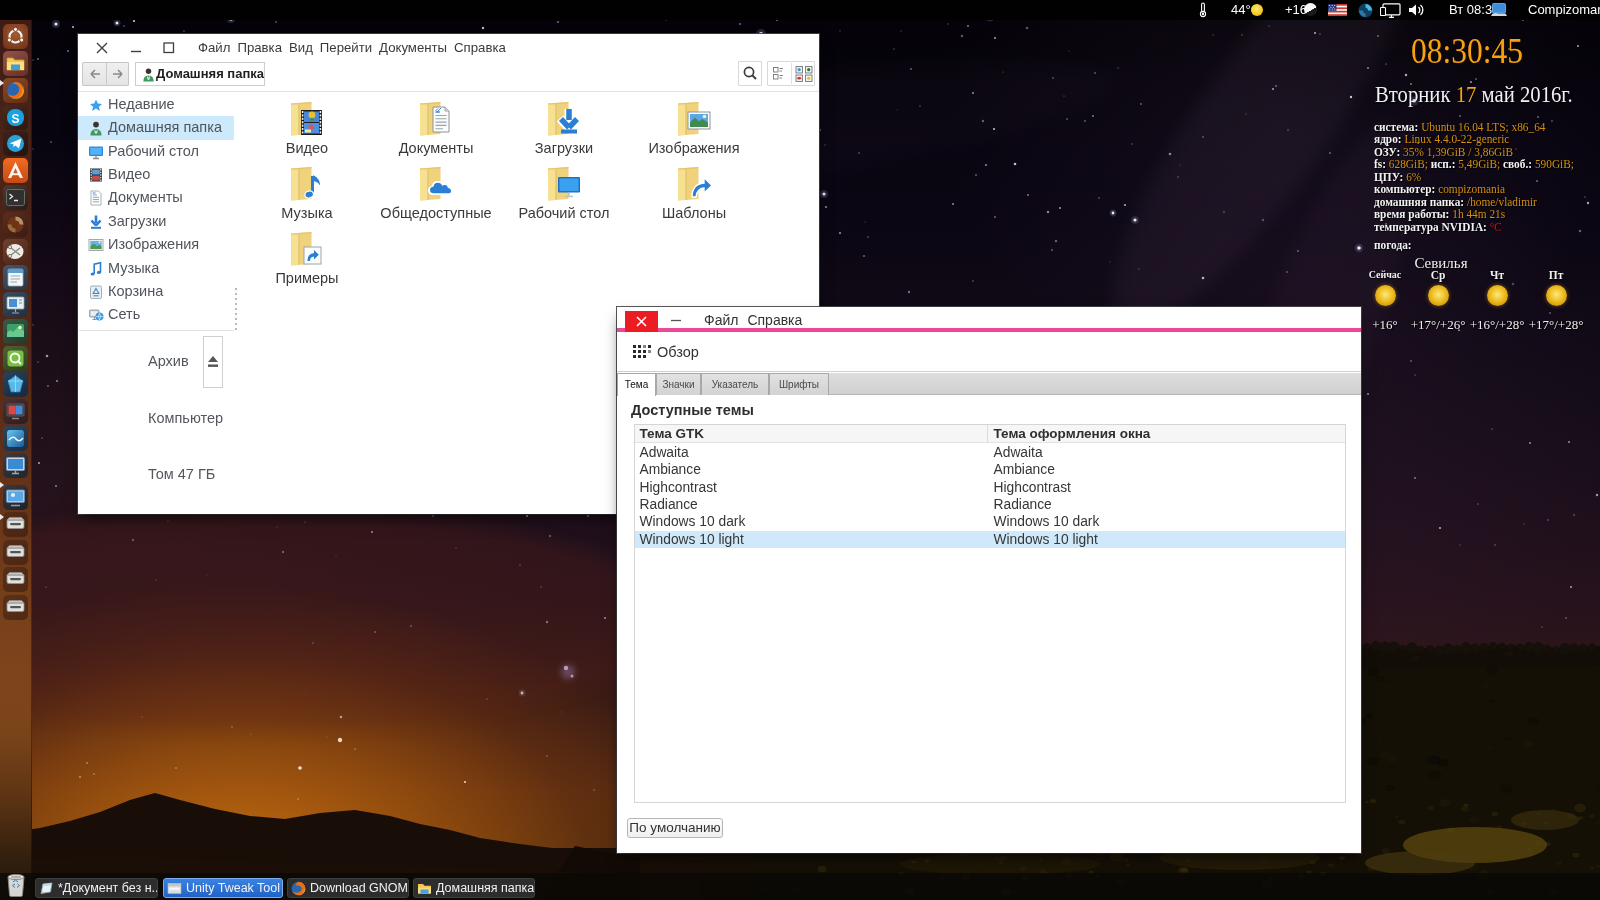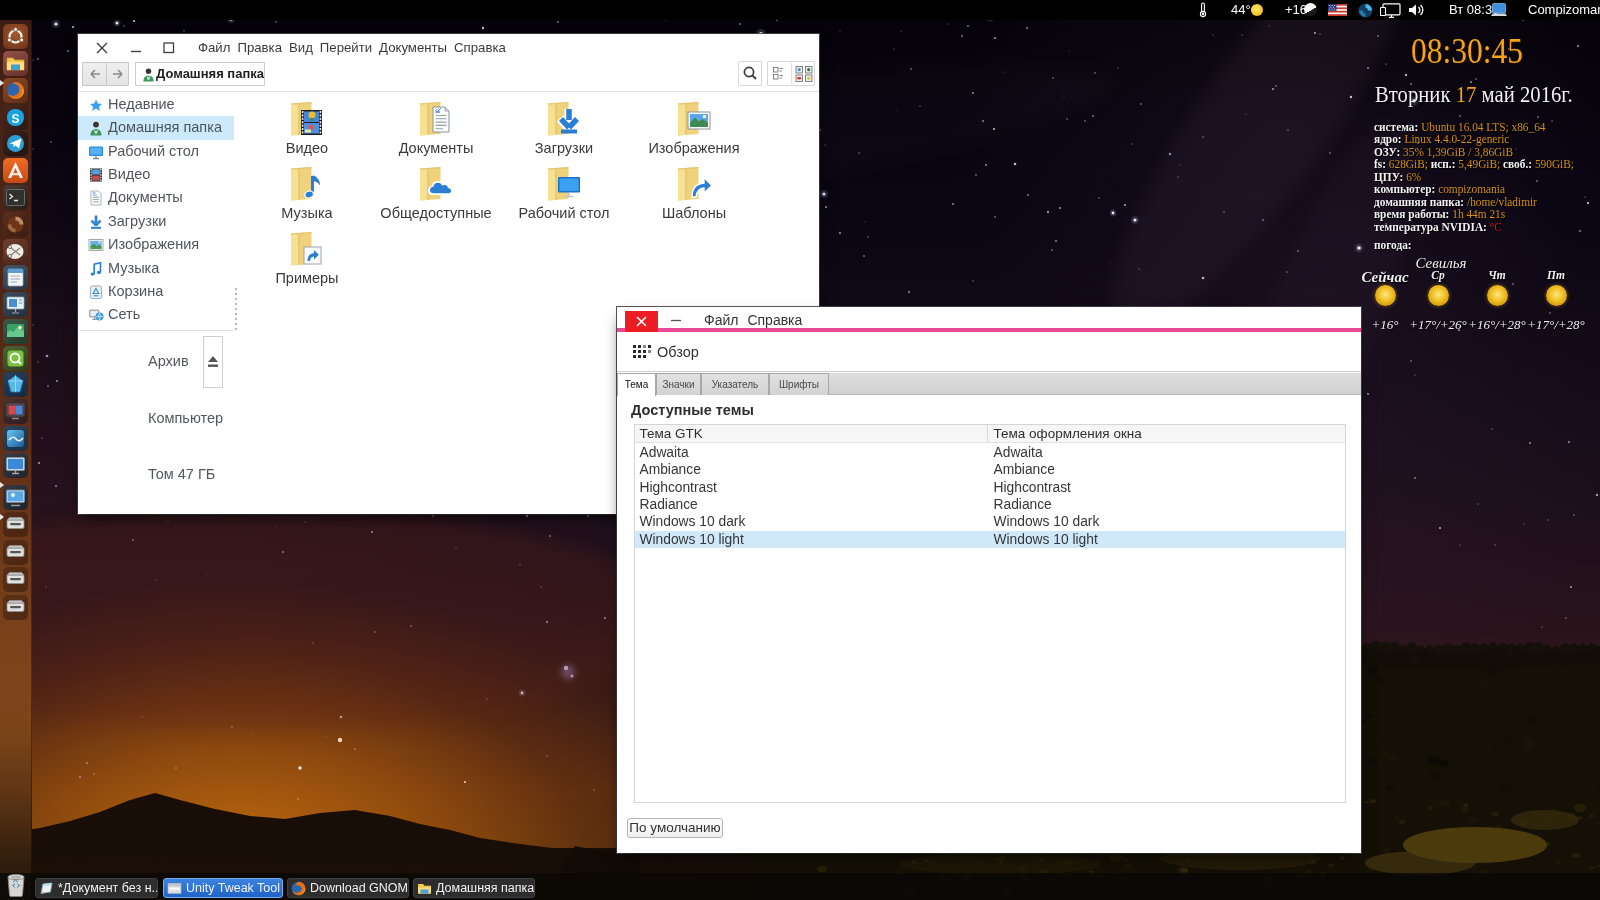--- a/index.html
+++ b/index.html
@@ -54,37 +54,37 @@
 #tw{left:617px;top:307px;width:744px;height:546px;z-index:20;font-size:14px;color:#333;}
 #tw .tbar{position:absolute;left:0;top:0;width:100%;height:25px;background:#fff;border-bottom:4px solid #ec4899;}
 #tw .close{position:absolute;left:8px;top:4px;width:33px;height:21px;background:#ec1c23;}
 #tw .menu{position:absolute;left:87px;top:0;height:25px;line-height:26px;font-size:14px;color:#333;}
 #tw .browse{position:absolute;left:0;top:26px;width:100%;height:39px;background:#fff;border-bottom:1px solid #cfcfcf;}
 #tw .tabs{position:absolute;left:0;top:66px;width:100%;height:22px;background:linear-gradient(#dedede,#d0d0d0);border-bottom:1px solid #b5b5b5;}
 #tw .tab{position:absolute;top:0;height:22px;line-height:22px;text-align:center;font-size:10px;color:#4a4a4a;background:linear-gradient(#e2e2e2,#d2d2d2);border:1px solid #a8a8a8;border-bottom:none;}
 #tw .tab.act{background:#fff;color:#111;height:23px;z-index:2;}
 #tw .head{position:absolute;left:14px;top:95px;font-weight:bold;font-size:14.5px;color:#2d2d2d;}
 #tw .tbl{position:absolute;left:16.5px;top:117px;width:712px;height:379px;border:1px solid #d5d5d5;background:#fff;}
-#tw .thead{position:absolute;left:0;top:0;width:100%;height:18px;background:#f6f6f6;border-bottom:1px solid #e2e2e2;font-size:13.5px;color:#2f2f2f;}
+#tw .thead{position:absolute;left:0;top:0;width:100%;height:18px;background:#f6f6f6;border-bottom:1px solid #e2e2e2;font-size:13.5px;color:#2f2f2f;font-weight:bold;}
 #tw .thead .c2line{position:absolute;left:352px;top:0;width:1px;height:18px;background:#dadada;}
 #tw .trow{position:absolute;left:0;width:100%;height:17.3px;line-height:17.3px;font-size:13.8px;color:#363636;}
 #tw .trow.hl{background:#cfe9fb;}
 #tw .col1{position:absolute;left:5px;top:0;}
 #tw .col2{position:absolute;left:359px;top:0;}
 #tw .defbtn{position:absolute;left:10px;top:511px;width:96px;height:20px;border:1px solid #b5b5b5;border-radius:3px;background:linear-gradient(#fdfdfd,#efefef);font-size:13.5px;color:#333;text-align:center;line-height:18px;}
 
 #conky{position:absolute;left:1330px;top:0;width:270px;height:420px;z-index:5;font-family:"Liberation Serif",serif;color:#eee;}
 #clock{position:absolute;left:81px;top:29.5px;font-size:36px;color:#f6a211;text-shadow:1px 1px 2px #201000;transform:scaleX(0.875);transform-origin:left top;}
 #cdate{position:absolute;left:45px;top:82px;font-size:22.5px;color:#f0f0f5;text-shadow:1px 1px 2px #000;white-space:nowrap;transform:scaleX(0.92);transform-origin:left top;}
 #cdate b{color:#f8a513;font-weight:normal;}
 #cinfo{position:absolute;left:44px;top:121px;font-size:13.2px;line-height:12.45px;white-space:nowrap;text-shadow:1px 1px 1px #000;transform:scaleX(0.86);transform-origin:left top;}
 #cinfo .L{color:#f2f2f2;font-weight:bold;}
 #cinfo .V{color:#d4900f;}
 #cinfo .R{color:#cc1111;}
-.wcol{position:absolute;text-align:center;font-size:13px;color:#f0f0f0;text-shadow:1px 1px 1px #000;font-style:italic;}
+.wcol{position:absolute;text-align:center;font-size:13px;color:#f0f0f0;text-shadow:1px 1px 1px #000;}
 .sun{position:absolute;width:21px;height:21px;border-radius:50%;
 background:radial-gradient(circle at 50% 45%, #fce780 0%, #eebe20 45%, #d2960a 78%, rgba(160,104,8,0.5) 90%, rgba(0,0,0,0) 100%);
 box-shadow:0 0 4px 0px rgba(255,190,40,0.4);}
 
 #taskbar{position:absolute;left:0;top:873px;width:1600px;height:27px;background:rgba(9,8,5,0.78);z-index:30;}
 .tkb{position:absolute;top:5px;height:20px;border-radius:3px;background:#2d2d2d;border:1px solid #3e3e3e;color:#f2f2f2;font-size:12.5px;line-height:18px;white-space:nowrap;overflow:hidden;}
 .tkb .ti{position:absolute;left:3px;top:2px;width:15px;height:15px;}
 .tkb .tt{position:absolute;left:22px;top:0;}
 .tkb.act{background:linear-gradient(#3b82e0,#1f63c8);border:1px solid #7cabee;}
 #trash{position:absolute;left:2px;top:868px;width:28px;height:30px;z-index:32;}
@@ -1689,21 +1689,21 @@
 </div>
 
 <div id="conky">
   <div id="clock">08:30:45</div>
   <div id="cdate">Вторник <b>17</b> май 2016г.</div>
   <div id="cinfo">
 <span class="L">система:</span><span class="V"> Ubuntu 16.04 LTS; x86_64</span><br><span class="L">ядро:</span><span class="V"> Linux 4.4.0-22-generic</span><br><span class="L">ОЗУ:</span><span class="V"> 35% 1,39GiB / 3,86GiB</span><br><span class="L">fs:</span><span class="V"> 628GiB; </span><span class="L">исп.:</span><span class="V"> 5,49GiB; </span><span class="L">своб.:</span><span class="V"> 590GiB;</span><br><span class="L">ЦПУ:</span><span class="V"> 6%</span><br><span class="L">компьютер:</span><span class="V"> compizomania</span><br><span class="L">домашняя папка:</span><span class="V"> /home/vladimir</span><br><span class="L">время работы:</span><span class="V"> 1h 44m 21s</span><br><span class="L">температура NVIDIA:</span><span class="R">  °C</span>
   </div>
   <div style="position:absolute;left:44px;top:236.5px;font-size:13.2px;font-weight:bold;color:#f2f2f2;text-shadow:1px 1px 1px #000;transform:scaleX(0.86);transform-origin:left top;">погода:</div>
   <div class="wcol" style="left:41px;top:255px;width:140px;font-size:15px;">Севилья</div>
-<div class="wcol" style="left:20px;top:269px;width:70px;font-size:15px;font-weight:bold">Сейчас</div>
+<div class="wcol" style="left:20px;top:269px;width:70px;font-size:10px;font-weight:bold">Сейчас</div>
 <div class="sun" style="left:44.5px;top:285px"></div>
 <div class="wcol" style="left:20px;top:317px;width:70px;">+16°</div>
 <div class="wcol" style="left:73px;top:269px;width:70px;font-size:11.5px;font-weight:bold">Ср</div>
 <div class="sun" style="left:97.5px;top:285px"></div>
 <div class="wcol" style="left:73px;top:317px;width:70px;">+17°/+26°</div>
 <div class="wcol" style="left:132px;top:269px;width:70px;font-size:11.5px;font-weight:bold">Чт</div>
 <div class="sun" style="left:156.5px;top:285px"></div>
 <div class="wcol" style="left:132px;top:317px;width:70px;">+16°/+28°</div>
 <div class="wcol" style="left:191px;top:269px;width:70px;font-size:11.5px;font-weight:bold">Пт</div>
 <div class="sun" style="left:215.5px;top:285px"></div>

